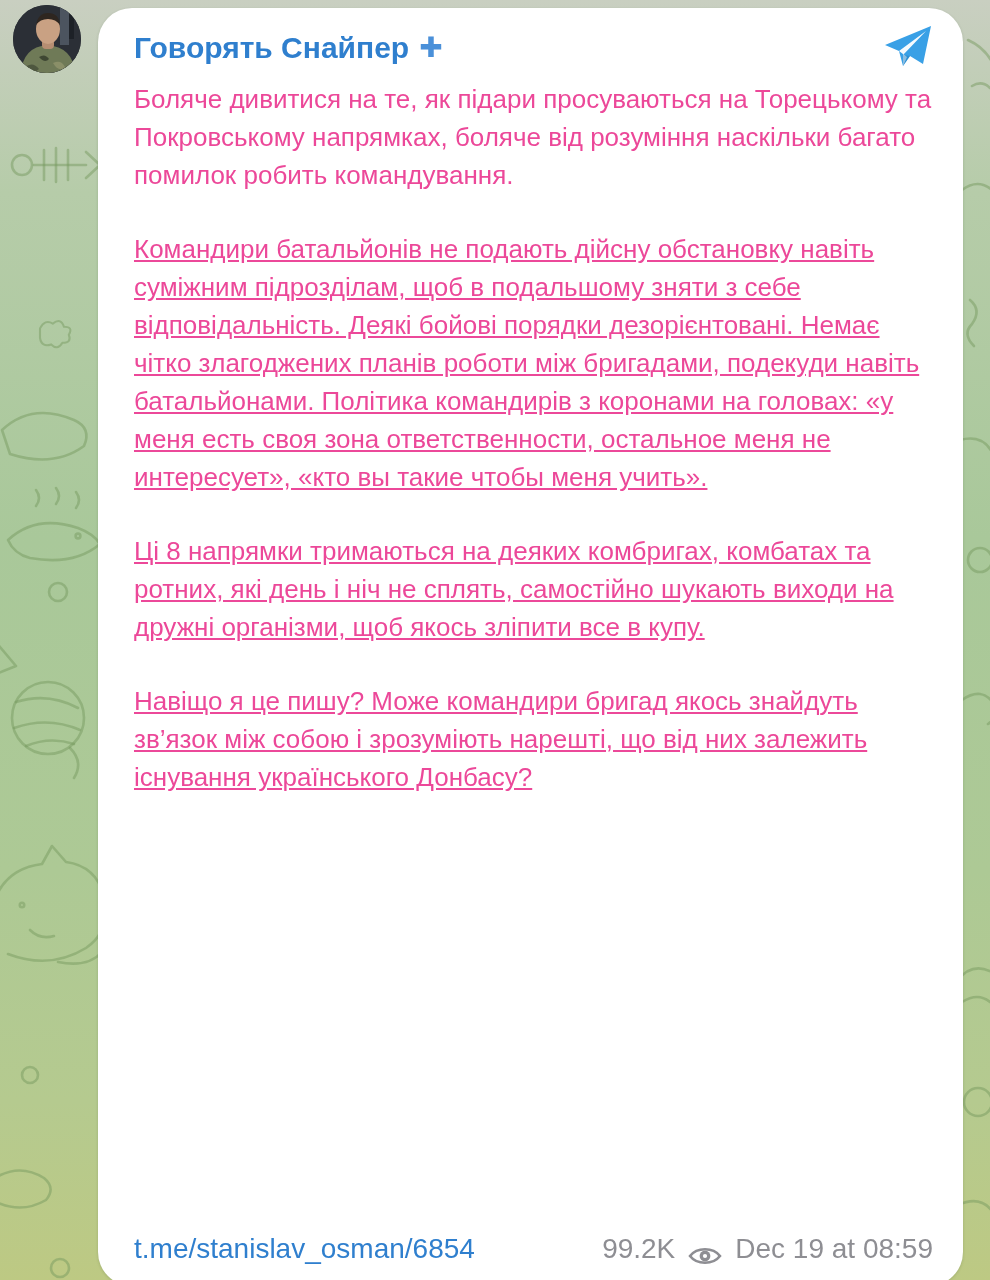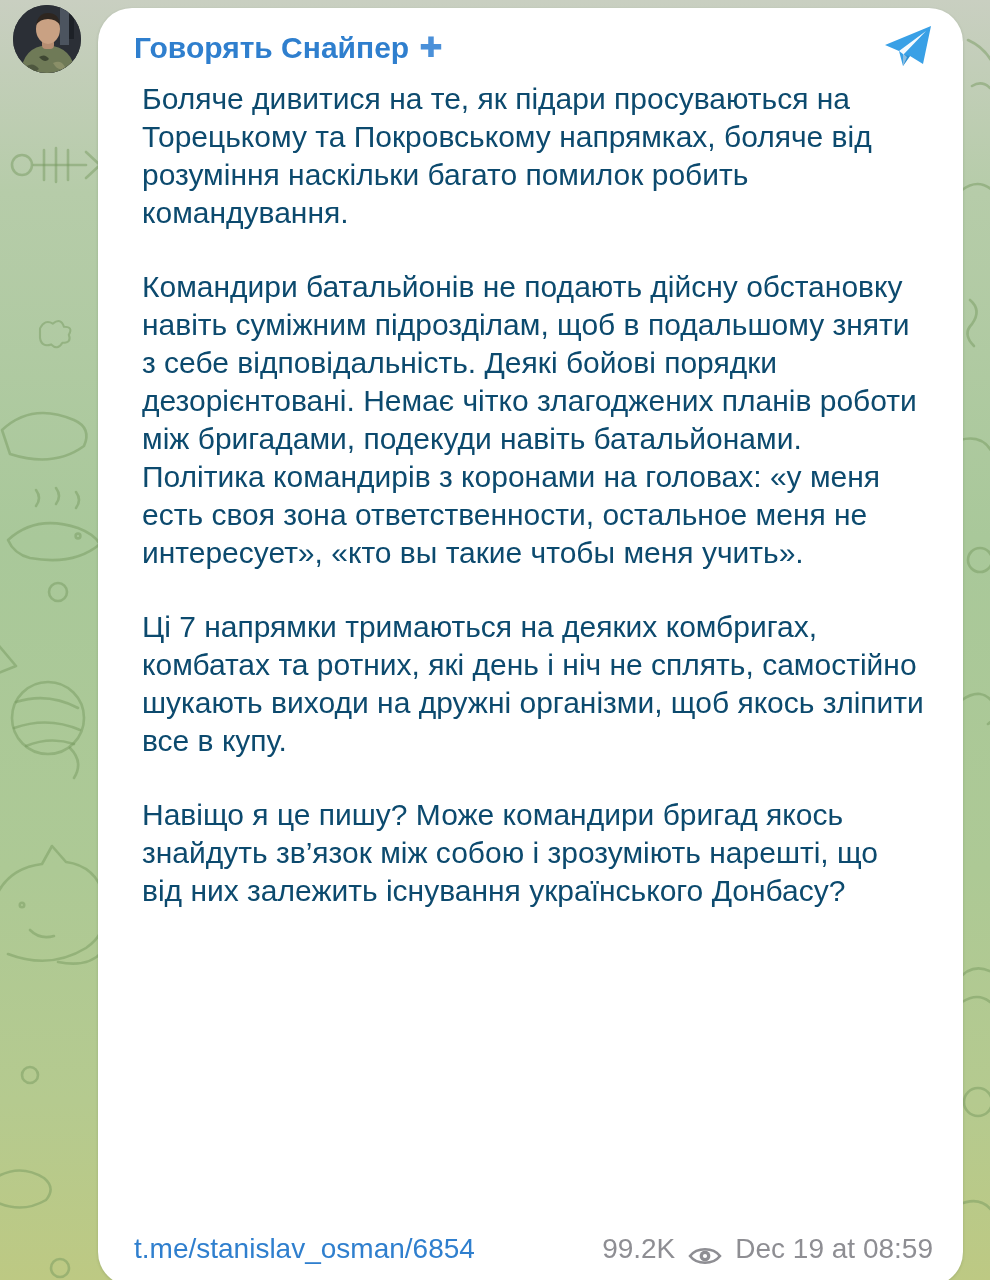--- a/index.html
+++ b/index.html
@@ -20,22 +20,22 @@
     position:absolute; left:98px; top:8px; width:865px; height:1278px;
     background:#ffffff; border-radius:34px; box-sizing:border-box;
     padding:20px 30px 20px 36px;
     box-shadow:0 1px 3px rgba(40,60,30,.18);
   }
   .header-row { display:flex; align-items:center; height:40px; }
   .channel-name { color:#2f7fce; font-weight:bold; font-size:30px; line-height:38px; white-space:nowrap; }
   .channel-badge { color:#4a90d9; font-size:28px; margin-left:10px; line-height:38px; }
   .plane-wrap { margin-left:auto; width:52px; height:46px; display:flex; align-items:flex-start; justify-content:flex-end; }
   .body-text { margin-top:12px; width:800px; }
-  .body-text p { margin:8px; font-size:30px; line-height:38px; color:#0c4a6e; }
-  .body-text p + p { margin-top:36px; }
+  .body-text p { margin:0; font-size:26px; line-height:38px; color:#ec4899; }
+  .body-text p + p { margin-top:36px;text-decoration:underline; }
   .footer-row {
     position:absolute; left:36px; right:30px; bottom:18px;
     display:flex; align-items:center; font-size:28px; line-height:38px;
   }
   .post-link { color:#2f7fce; text-decoration:none; cursor:pointer;text-align:right; }
   .meta { margin-left:auto; display:flex; align-items:flex-end; gap:13px; color:#8e8e93; }
   .eye-wrap { display:flex; align-items:center; }
 </style>
 </head>
 <body>
@@ -114,21 +114,21 @@
           <path d="M48 1 L2 20 L16 26 L20 41 L27 31 L40 39 Z" fill="#39a0e6"></path>
           <path d="M16 26 L43 6 L20 30 L20 41 L24 32 Z" fill="#ffffff" opacity="0.95"></path>
           <path d="M20 30 L20 41 L27 31 Z" fill="#1f7fc4" opacity="0.5"></path>
         </svg>
       </span>
     </div>
 
     <div class="body-text">
       <p>Боляче дивитися на те, як підари просуваються на Торецькому та Покровському напрямках, боляче від розуміння наскільки багато помилок робить командування.</p>
       <p>Командири батальйонів не подають дійсну обстановку навіть суміжним підрозділам, щоб в подальшому зняти з себе відповідальність. Деякі бойові порядки дезорієнтовані. Немає чітко злагоджених планів роботи між бригадами, подекуди навіть батальйонами. Політика командирів з коронами на головах: «у меня есть своя зона ответственности, остальное меня не интересует», «кто вы такие чтобы меня учить».</p>
-      <p>Ці 7 напрямки тримаються на деяких комбригах, комбатах та ротних, які день і ніч не сплять, самостійно шукають виходи на дружні організми, щоб якось зліпити все в купу.</p>
+      <p>Ці 8 напрямки тримаються на деяких комбригах, комбатах та ротних, які день і ніч не сплять, самостійно шукають виходи на дружні організми, щоб якось зліпити все в купу.</p>
       <p>Навіщо я це пишу? Може командири бригад якось знайдуть зв’язок між собою і зрозуміють нарешті, що від них залежить існування українського Донбасу?</p>
     </div>
 
     <div class="footer-row">
       <a class="post-link">t.me/stanislav_osman/6854</a>
       <span class="meta">
         <span>99.2K</span>
         <span class="eye-wrap">
           <svg width="34" height="24" viewBox="0 0 34 24">
             <path d="M2 12 C9 3 25 3 32 12 C25 21 9 21 2 12 Z" fill="none" stroke="#8e8e93" stroke-width="2.6"></path>

